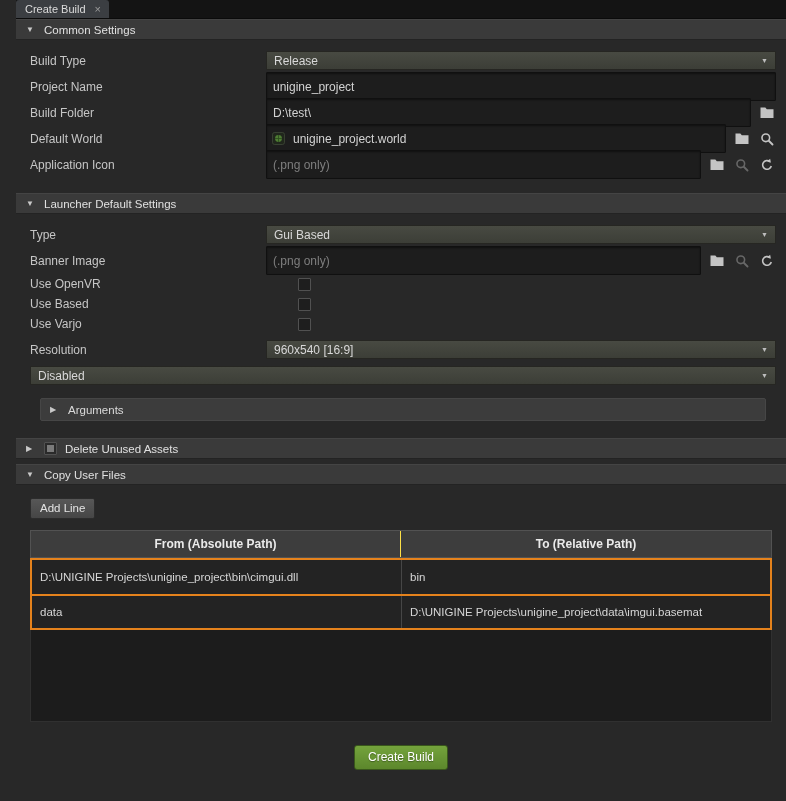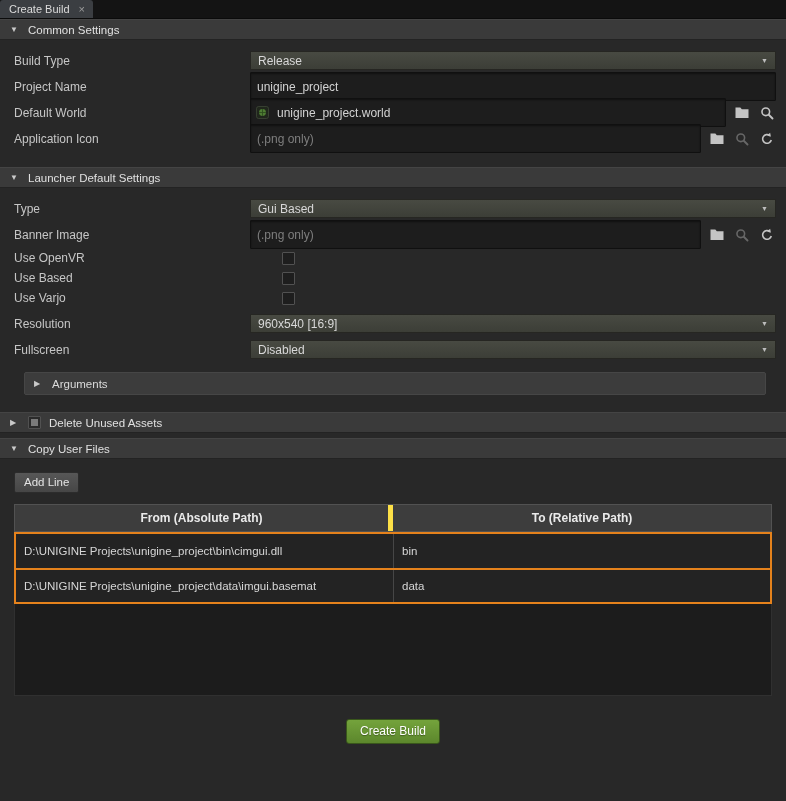--- a/index.html
+++ b/index.html
@@ -1,20 +1,20 @@
 <!DOCTYPE html>
 <html style="--selection_orange: #E5821C; --button_green: #74A33C; --button_green_dark: #5C872C;"><head>
 <meta charset="utf-8">
 <style>
   * { margin:0; padding:0; box-sizing:border-box; }
   html,body { background:#1b1b1b; }
   .app {
     position:relative; width:786px; height:801px; overflow:hidden;
     background:#282828; font-family:"Liberation Sans", sans-serif;
-    font-size:12px; color:#cfcfcf; -webkit-font-smoothing:antialiased;
+    font-size:12px; color:#cfcfcf;padding-left:16px; -webkit-font-smoothing:antialiased;
   }
   
   .tabbar { height:19px; background:#141414; display:flex; align-items:flex-end; border-bottom:1px solid #0b0b0b; }
   .tab {
     height:18px; background:#3b3e42; color:#dcdcdc; font-size:11px;
     display:flex; align-items:center; gap:9px; padding:0 8px 0 9px;
     border-radius:3px 3px 0 0; cursor:default;
   }
   .tab-close { color:#9c9c9c; font-size:11px; line-height:1; }
   
@@ -66,21 +66,21 @@
   .btn-small {
     display:inline-block; background:linear-gradient(#575757,#464646); border:1px solid #2c2c2c;
     border-radius:2px; color:#e3e3e3; font-size:11.5px; padding:3px 9px 4px; cursor:pointer;
   }
   .table { margin-top:11px; }
   .thead { display:flex; height:28px; background:#3d3d3d; border:1px solid #525252; }
   .th {
     flex:1 1 50%; display:flex; align-items:center; justify-content:center;
     font-weight:bold; color:#eaeaea; font-size:12px;
   }
-  .th:first-child { border-right:5px solid #fde047; }
+  .th:first-child { border-right:1px solid #fde047; }
   .sel-block { border:2px solid var(--selection_orange,#e5821c); }
   .trow { display:flex; height:34px; background:#232323; align-items:stretch; }
   .trow + .trow { border-top:2px solid var(--selection_orange,#e5821c); }
   .td { flex:1 1 50%; display:flex; align-items:center; padding:0 8px; color:#d6d6d6; font-size:11.5px; min-width:0; white-space:nowrap; overflow:hidden; }
   .td:last-child { border-left:1px solid #464646; }
   .tempty { height:92px; background:#1c1c1c; border:1px solid #303030; border-top:none; }
   
   .create-wrap { display:flex; justify-content:center; margin-top:23px; }
   .btn-green {
     background:linear-gradient(var(--button_green,#74a33c), var(--button_green_dark,#5c872c));
@@ -117,20 +117,31 @@
       </div>
     </div>
 
     <div class="row">
       <div class="lbl">Project Name</div>
       <div class="fld">
         <input class="inp" type="text" value="unigine_project" style="">
       </div>
     </div>
 
+    <div class="row">
+      <div class="lbl">Build Folder</div>
+      <div class="fld">
+        <input class="inp" type="text" value="D:\test\" style="">
+        <span class="icon-btn">
+          <svg viewBox="0 0 16 14" width="16" height="13">
+              <path d="M1 1.5h5.2l1.6 2H15v9.5H1z" fill="currentColor"></path>
+            </svg>
+        </span>
+      </div>
+    </div>
 
     <div class="row">
       <div class="lbl">Default World</div>
       <div class="fld">
         <div class="inpwrap">
           <span>
             <svg viewBox="0 0 14 14" width="13" height="13">
               <rect x="0.5" y="0.5" width="13" height="13" rx="2.5" fill="#20261c" stroke="#3b4435"></rect>
               <circle cx="7" cy="7" r="3.7" fill="#4e7d33"></circle>
               <path d="M3.3 7h7.4M7 3.3v7.4" stroke="#2c4a1e" stroke-width="0.9" fill="none"></path>
@@ -240,21 +251,20 @@
       <div class="lbl">Resolution</div>
       <div class="fld">
         <div class="dd">
           <span>960x540 [16:9]</span>
           <span class="dd-arrow">▼</span>
         </div>
       </div>
     </div>
 
     <div class="row">
-      <div class="lbl">Fullscreen</div>
       <div class="fld">
         <div class="dd">
           <span>Disabled</span>
           <span class="dd-arrow">▼</span>
         </div>
       </div>
     </div>
 
     <div class="argbar">
       <span class="tri">▶</span>
@@ -284,22 +294,22 @@
       <div class="thead">
         <div class="th">From (Absolute Path)</div>
         <div class="th">To (Relative Path)</div>
       </div>
       <div class="sel-block">
         <div class="trow">
           <div class="td">D:\UNIGINE Projects\unigine_project\bin\cimgui.dll</div>
           <div class="td">bin</div>
         </div>
         <div class="trow">
+          <div class="td">data</div>
           <div class="td">D:\UNIGINE Projects\unigine_project\data\imgui.basemat</div>
-          <div class="td">data</div>
         </div>
       </div>
       <div class="tempty"></div>
     </div>
 
     <div class="create-wrap">
       <button class="btn-green">Create Build</button>
     </div>
   </div>
 

